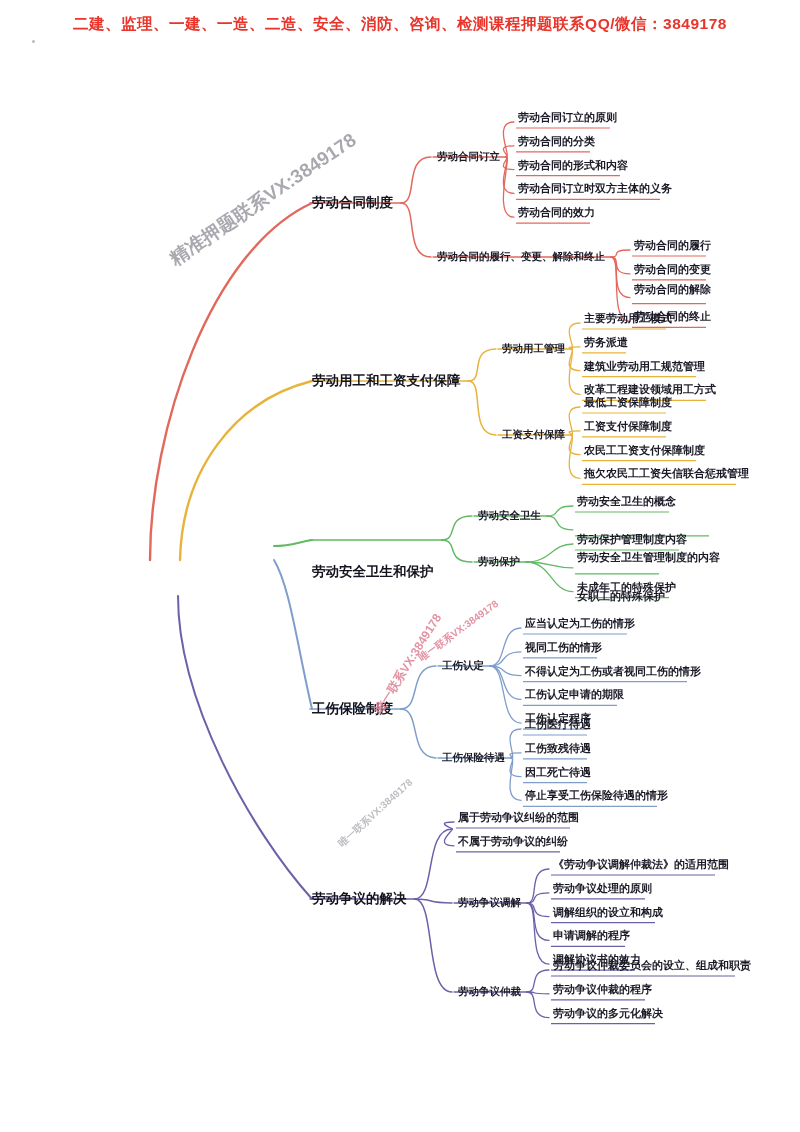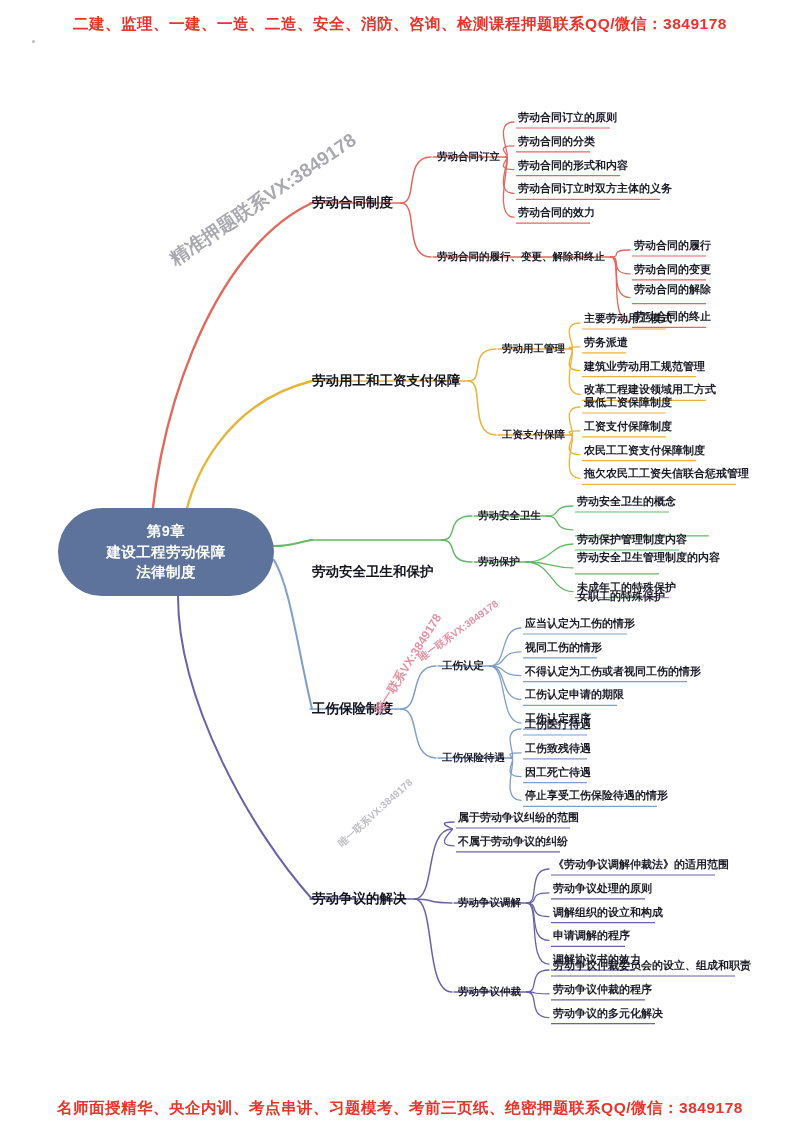--- a/index.html
+++ b/index.html
@@ -172,25 +172,20 @@
         <path d="M 414.5,899 C 436.25,899 424,992 452,992" fill="none" stroke="#6a62a8" stroke-width="1.5" stroke-linecap="round"></path>
         <path d="M 454,992 L 527,992" fill="none" stroke="#6a62a8" stroke-width="1.4" stroke-linecap="round"></path>
         <path d="M 527,992 C 540,992 527,970 549,970" fill="none" stroke="#6a62a8" stroke-width="1.3" stroke-linecap="round"></path>
         <line x1="551" y1="976" x2="735" y2="976" stroke="#6a62a8" stroke-width="1.2"></line>
         <path d="M 527,992 C 540,992 527,993.8 549,993.8" fill="none" stroke="#6a62a8" stroke-width="1.3" stroke-linecap="round"></path>
         <line x1="551" y1="999.8" x2="645" y2="999.8" stroke="#6a62a8" stroke-width="1.2"></line>
         <path d="M 527,992 C 540,992 527,1017.6 549,1017.6" fill="none" stroke="#6a62a8" stroke-width="1.3" stroke-linecap="round"></path>
         <line x1="551" y1="1023.6" x2="655" y2="1023.6" stroke="#6a62a8" stroke-width="1.2"></line>
       </svg>
 
-    <div class="center-node">
-      <span class="ln">第9章</span>
-      <span class="ln">建设工程劳动保障</span>
-      <span class="ln">法律制度</span>
-    </div>
 
     <div id="nodes">
         <div class="node lvl1" style="left: 312px; top: 203px; transform: translateY(-50%);">劳动合同制度</div>
         <div class="node lvl2" style="left: 437px; top: 157px; transform: translateY(-50%);">劳动合同订立</div>
         <div class="node lvl3" style="left: 518px; top: 117px; transform: translateY(-50%);">劳动合同订立的原则</div>
         <div class="node lvl3" style="left: 518px; top: 140.8px; transform: translateY(-50%);">劳动合同的分类</div>
         <div class="node lvl3" style="left: 518px; top: 164.6px; transform: translateY(-50%);">劳动合同的形式和内容</div>
         <div class="node lvl3" style="left: 518px; top: 188.4px; transform: translateY(-50%);">劳动合同订立时双方主体的义务</div>
         <div class="node lvl3" style="left: 518px; top: 212.2px; transform: translateY(-50%);">劳动合同的效力</div>
         <div class="node lvl2" style="left: 437px; top: 257px; transform: translateY(-50%);">劳动合同的履行、变更、解除和终止</div>
@@ -244,14 +239,13 @@
         <div class="node lvl3" style="left: 553px; top: 1012.6px; transform: translateY(-50%);">劳动争议的多元化解决</div>
       </div>
     <div id="wmlayer">
         <div class="wm grey" style="left: 172px; top: 248px; font-size: 19px; transform: rotate(-34deg); transform-origin: left center;">精准押题联系VX:3849178</div>
         <div class="wm pink" style="left: 378px; top: 704px; font-size: 12px; transform: rotate(-58deg); transform-origin: left center;">唯一联系VX:3849178</div>
         <div class="wm pink" style="left: 420px; top: 652px; font-size: 10px; transform: rotate(-36deg); transform-origin: left center;">唯一联系VX:3849178</div>
         <div class="wm faint" style="left: 340px; top: 838px; font-size: 10px; transform: rotate(-42deg); transform-origin: left center;">唯一联系VX:3849178</div>
       </div>
   </div>
 
-  <div id="banner-bottom" class="banner">名师面授精华、央企内训、考点串讲、习题模考、考前三页纸、绝密押题联系QQ/微信：3849178</div>
 </div>
 
 </body></html>

